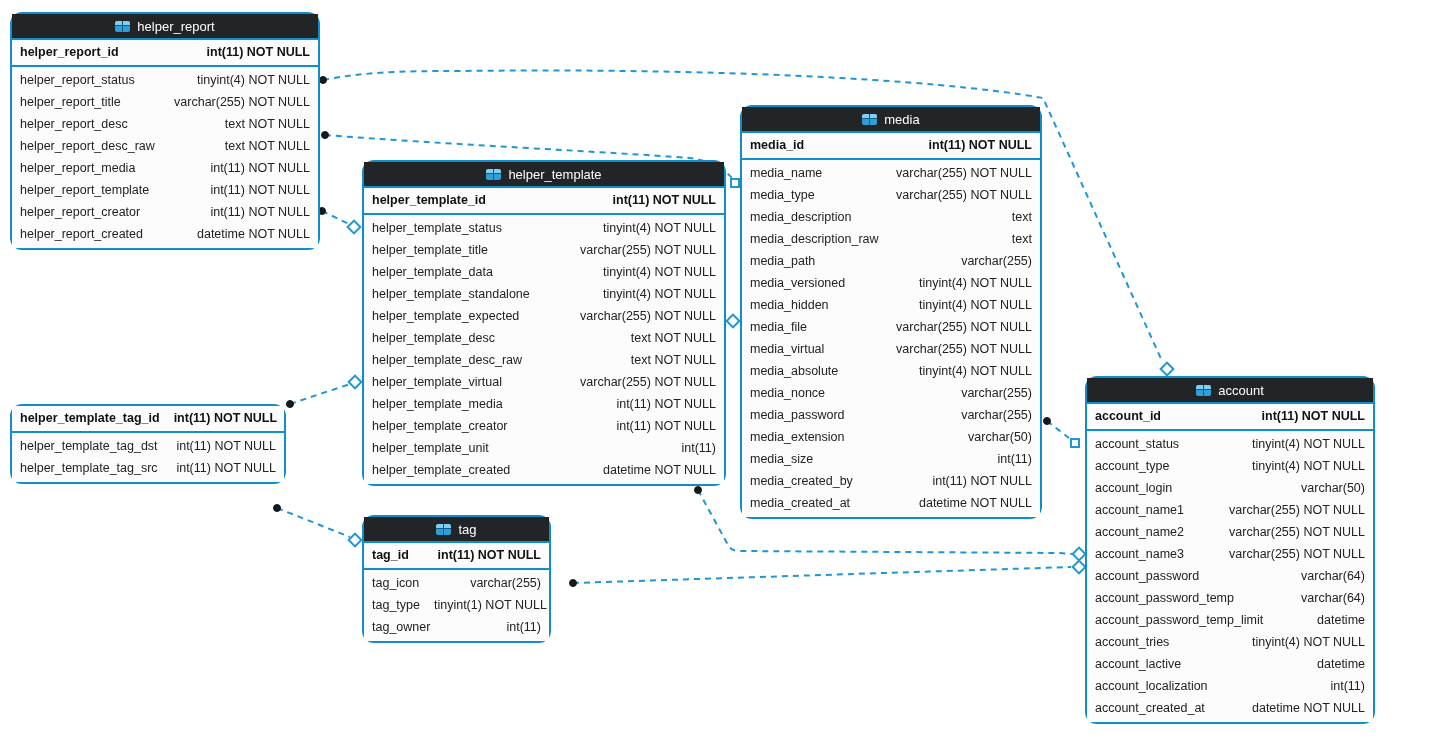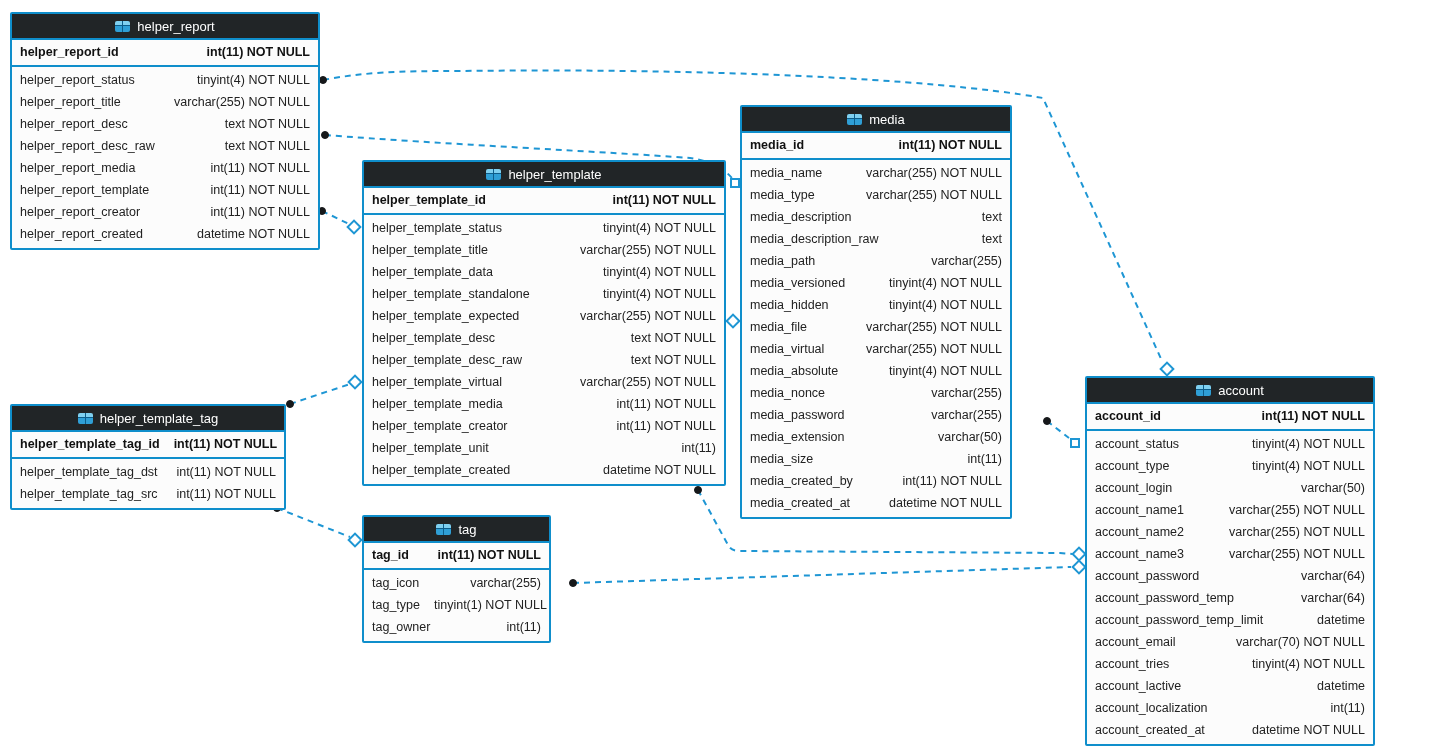--- a/index.html
+++ b/index.html
@@ -5,21 +5,21 @@
   html,body{margin:0;padding:0;background:#ffffff;}
   .canvas{
     position:relative;width:1438px;height:754px;overflow:hidden;
     font-family:"Liberation Sans","DejaVu Sans",sans-serif;background:#ffffff;
   }
   .rel-layer{position:absolute;left:0;top:0;width:1438px;height:754px;}
   .rel-layer path{fill:none;stroke:#1e96d4;stroke-width:2;stroke-dasharray:6 5;}
   .rel-layer circle{fill:#16181a;stroke:#16181a;}
   .rel-layer rect{fill:#ffffff;stroke:#1e96d4;stroke-width:2;}
   .db-table{
-    position:absolute;border:2px solid #0f8ecb;border-radius:2px;background:#fcfcfc;
+    position:absolute;border:2px solid #0f8ecb;border-radius:12px;background:#fcfcfc;
     box-sizing:border-box;
   }
   .db-header{
     height:24px;background:#212527;border-bottom:2px solid #0f8ecb;
     display:flex;align-items:center;justify-content:center;gap:7px;
     color:#ffffff;font-size:13px;white-space:nowrap;
   }
   .tbl-icon{
     width:15px;height:11px;border-radius:2px;flex:0 0 auto;
     background:linear-gradient(#7fd0f0 0 4px,#2f9fd6 4px);position:relative;
@@ -175,21 +175,21 @@
           <div class="col-row">
             <span class="cname">helper_template_unit</span>
             <span class="ctype">int(11)</span>
           </div>
           <div class="col-row">
             <span class="cname">helper_template_created</span>
             <span class="ctype">datetime NOT NULL</span>
           </div>
         </div>
       </div>
-      <div class="db-table" style="left: 740px; top: 105px; width: 272px;">
+      <div class="db-table" style="left: 740px; top: 105px; width: 302px;">
         <div class="db-header">
           <span class="tbl-icon"></span>
           <span>media</span>
         </div>
         <div class="pk-row">
           <span class="cname">media_id</span>
           <span class="ctype">int(11) NOT NULL</span>
         </div>
         <div class="tbl-body">
           <div class="col-row">
@@ -298,46 +298,38 @@
           </div>
           <div class="col-row">
             <span class="cname">account_password_temp</span>
             <span class="ctype">varchar(64)</span>
           </div>
           <div class="col-row">
             <span class="cname">account_password_temp_limit</span>
             <span class="ctype">datetime</span>
           </div>
           <div class="col-row">
-            <span class="cname">account_email</span>
-            <span class="ctype">varchar(70) NOT NULL</span>
-          </div>
-          <div class="col-row">
             <span class="cname">account_tries</span>
             <span class="ctype">tinyint(4) NOT NULL</span>
           </div>
           <div class="col-row">
             <span class="cname">account_lactive</span>
             <span class="ctype">datetime</span>
           </div>
           <div class="col-row">
             <span class="cname">account_localization</span>
             <span class="ctype">int(11)</span>
           </div>
           <div class="col-row">
             <span class="cname">account_created_at</span>
             <span class="ctype">datetime NOT NULL</span>
           </div>
         </div>
       </div>
       <div class="db-table" style="left: 10px; top: 404px; width: 276px;">
-        <div class="db-header">
-          <span class="tbl-icon"></span>
-          <span>helper_template_tag</span>
-        </div>
         <div class="pk-row">
           <span class="cname">helper_template_tag_id</span>
           <span class="ctype">int(11) NOT NULL</span>
         </div>
         <div class="tbl-body">
           <div class="col-row">
             <span class="cname">helper_template_tag_dst</span>
             <span class="ctype">int(11) NOT NULL</span>
           </div>
           <div class="col-row">

